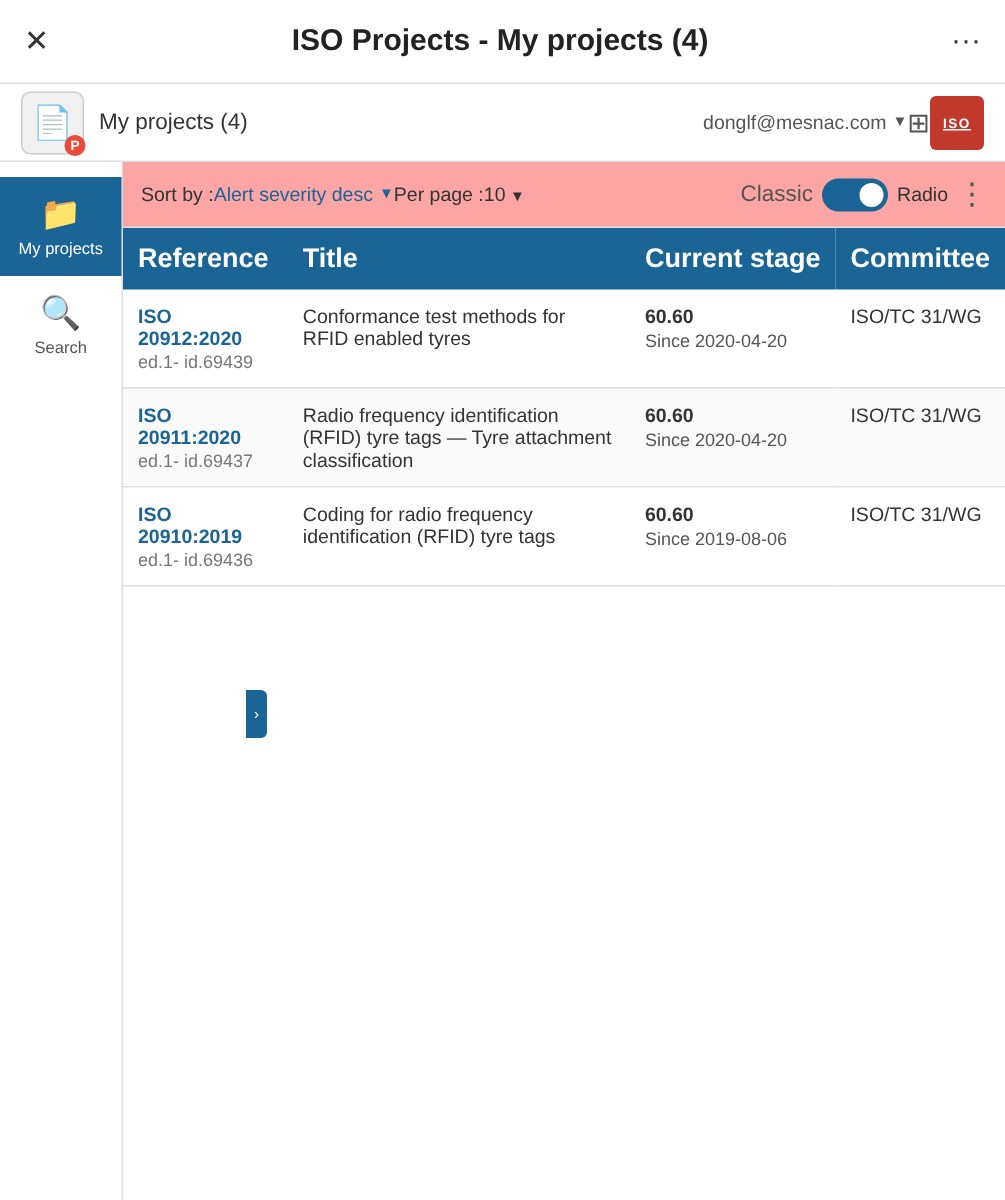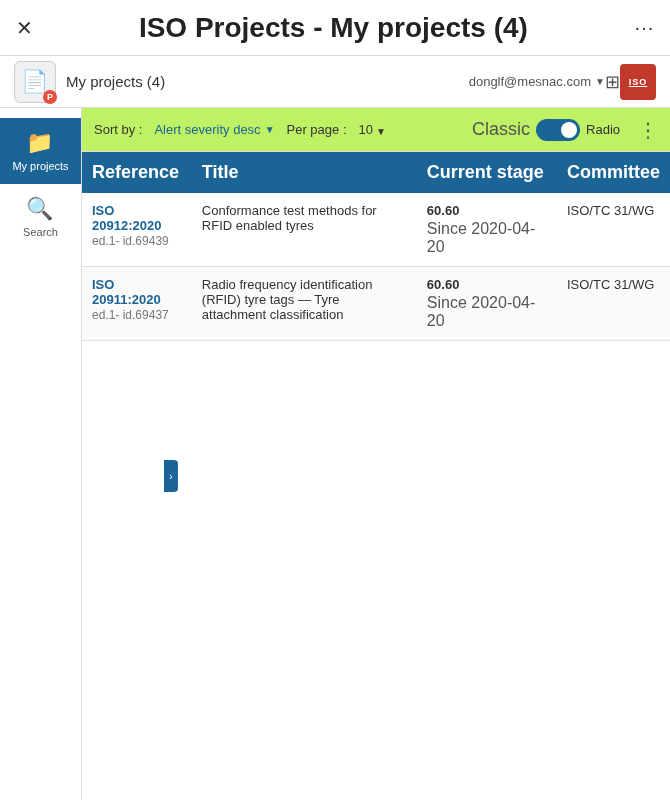--- a/index.html
+++ b/index.html
@@ -4,21 +4,21 @@
   <style>
     * { box-sizing: border-box; margin: 0; padding: 0; }
     body { font-family: Arial, sans-serif; background: #f5f5f5; width: 670px; height: 800px; overflow: hidden; }
 
     
     .top-bar {
       display: flex; align-items: center; justify-content: space-between;
       background: #fff; padding: 12px 16px; border-bottom: 1px solid #ddd;
       height: 56px;
     }
-    .top-bar-title { font-size: 28px; font-weight: bold; color: #222; }
+    .top-bar-title { font-size: 20px; font-weight: bold; color: #222; }
     .top-bar-icon { font-size: 20px; color: #333; cursor: pointer; }
 
     
     .header-bar {
       display: flex; align-items: center; justify-content: space-between;
       background: #fff; padding: 8px 14px; border-bottom: 1px solid #ddd;
       height: 52px;
     }
     .header-left { display: flex; align-items: center; gap: 10px; }
     .header-logo {
@@ -59,33 +59,33 @@
     .sidebar-item-label { font-size: 11px; }
     .sidebar-item.active .sidebar-item-label { color: #fff; }
     .sidebar-item:not(.active) .sidebar-item-label { color: #555; }
     .sidebar-item:not(.active) .sidebar-item-icon { color: #777; }
 
     
     .content-area { flex: 1; display: flex; flex-direction: column; overflow: hidden; }
 
     
     .filter-bar {
-      display: flex; align-items: center; padding: 8px 12px; background: #bef264;
-      border-bottom: 1px solid #ddd; gap: 12px; height: 44px; flex-wrap: nowrap;
+      display: flex; align-items: center; padding: 8px 12px; background: #fca5a5;
+      border-bottom: 1px solid #ddd; gap: 0; height: 44px; flex-wrap: nowrap;
     }
     .filter-label { font-size: 13px; color: #333; white-space: nowrap; }
     .filter-select {
       display: flex; align-items: center; gap: 4px; cursor: pointer;
       font-size: 13px; color: #1a6496; font-weight: 500;
     }
     .filter-select .chevron { font-size: 10px; color: #1a6496; }
     .per-page-label { font-size: 13px; color: #333; white-space: nowrap; }
     .per-page-select { display: flex; align-items: flex-end; gap: 3px; font-size: 13px; color: #333; cursor: pointer; }
     .view-toggle { display: flex; align-items: center; gap: 6px; margin-left: auto; }
-    .view-label { font-size: 18px; color: #555; }
+    .view-label { font-size: 15px; color: #555; }
     .toggle-switch {
       width: 44px; height: 22px; background: #1a6496; border-radius: 11px;
       position: relative; cursor: pointer;
     }
     .toggle-thumb {
       position: absolute; top: 3px; right: 3px;
       width: 16px; height: 16px; background: #fff; border-radius: 50%;
     }
     .view-label-active { font-size: 13px; color: #333; }
     .filter-more { font-size: 20px; color: #555; cursor: pointer; margin-left: 6px; }
@@ -97,21 +97,21 @@
     thead th {
       color: #fff; font-size: 18px; font-weight: 600;
       padding: 10px 10px; text-align: left; white-space: nowrap;
     }
     tbody tr { border-bottom: 1px solid #e0e0e0; margin-top: 18px; }
     tbody tr:nth-child(even) { background: #fafafa; }
     tbody td { font-size: 13px; color: #333; padding: 10px 10px; vertical-align: top; }
     .ref-link { color: #1a6496; font-weight: 600; text-decoration: none; display: block; }
     .ref-sub { color: #777; font-size: 12px; margin-top: 2px; }
     .stage-val { font-weight: 600; color: #333; }
-    .stage-since { color: #555; font-size: 16px; margin-top: 2px; }
+    .stage-since { color: #555; font-size: 12px; margin-top: 2px; }
 
     
     .sidebar-tab {
       position: absolute; left: 82px; top: 50%; transform: translateY(-50%);
       background: #1a6496; color: #fff; width: 14px; height: 32px;
       display: flex; align-items: center; justify-content: center;
       border-radius: 0 4px 4px 0; cursor: pointer; font-size: 10px; z-index: 10;
     }
   </style>
 </head>
@@ -210,18 +210,30 @@
         <a class="ref-link" href="#">ISO 20911:2020</a>
         <span class="ref-sub">ed.1- id.69437</span>
       </td>
       <td>Radio frequency identification (RFID) tyre tags — Tyre attachment classification</td>
       <td>
         <div class="stage-val">60.60</div>
         <div class="stage-since">Since 2020-04-20</div>
       </td>
       <td>ISO/TC 31/WG</td>
     </tr>
+            <tr>
+      <td>
+        <a class="ref-link" href="#">ISO 20910:2019</a>
+        <span class="ref-sub">ed.1- id.69436</span>
+      </td>
+      <td>Coding for radio frequency identification (RFID) tyre tags</td>
+      <td>
+        <div class="stage-val">60.60</div>
+        <div class="stage-since">Since 2019-08-06</div>
+      </td>
+      <td>ISO/TC 31/WG</td>
+    </tr>
           </tbody>
       </table>
     </div>
 
   </div>
 </div>
 
 </body></html>

